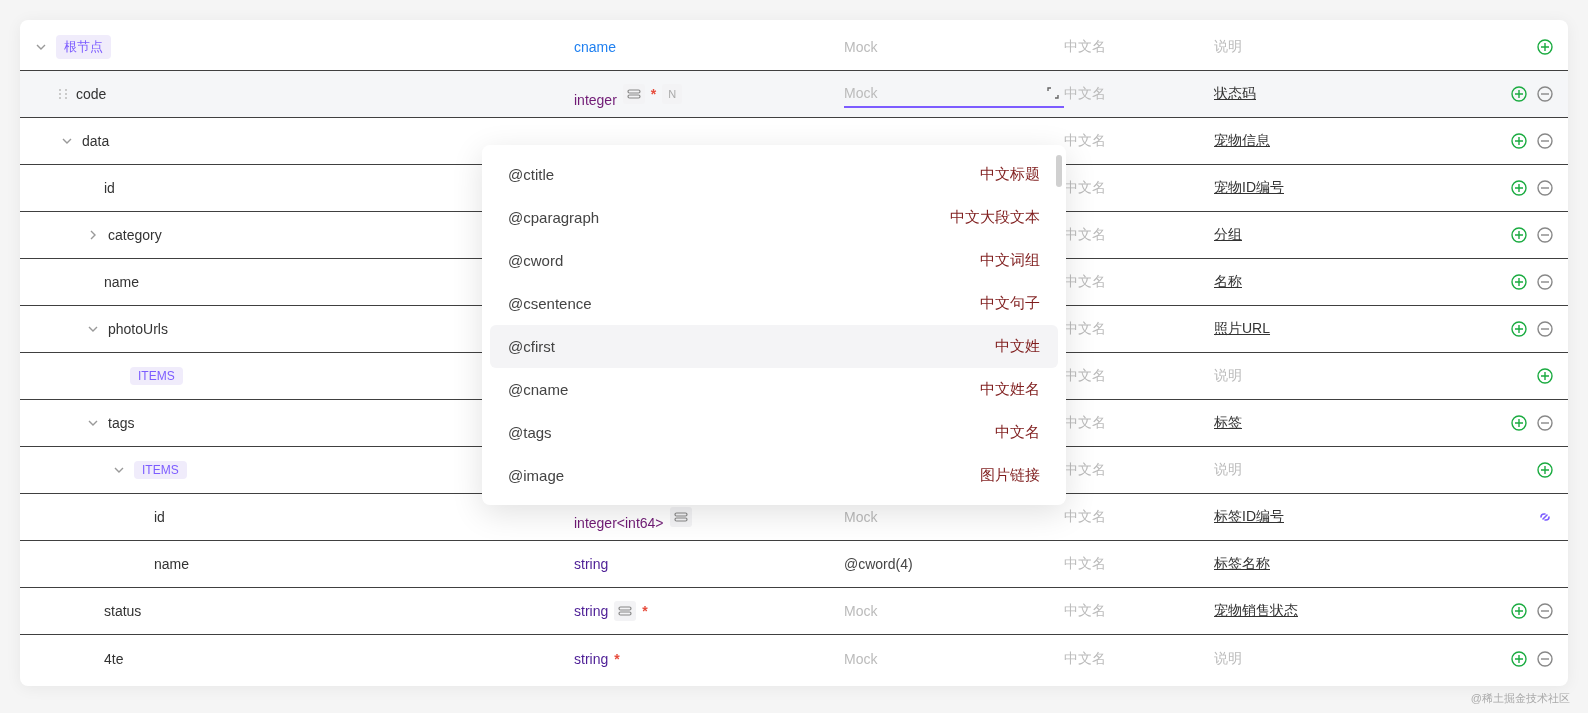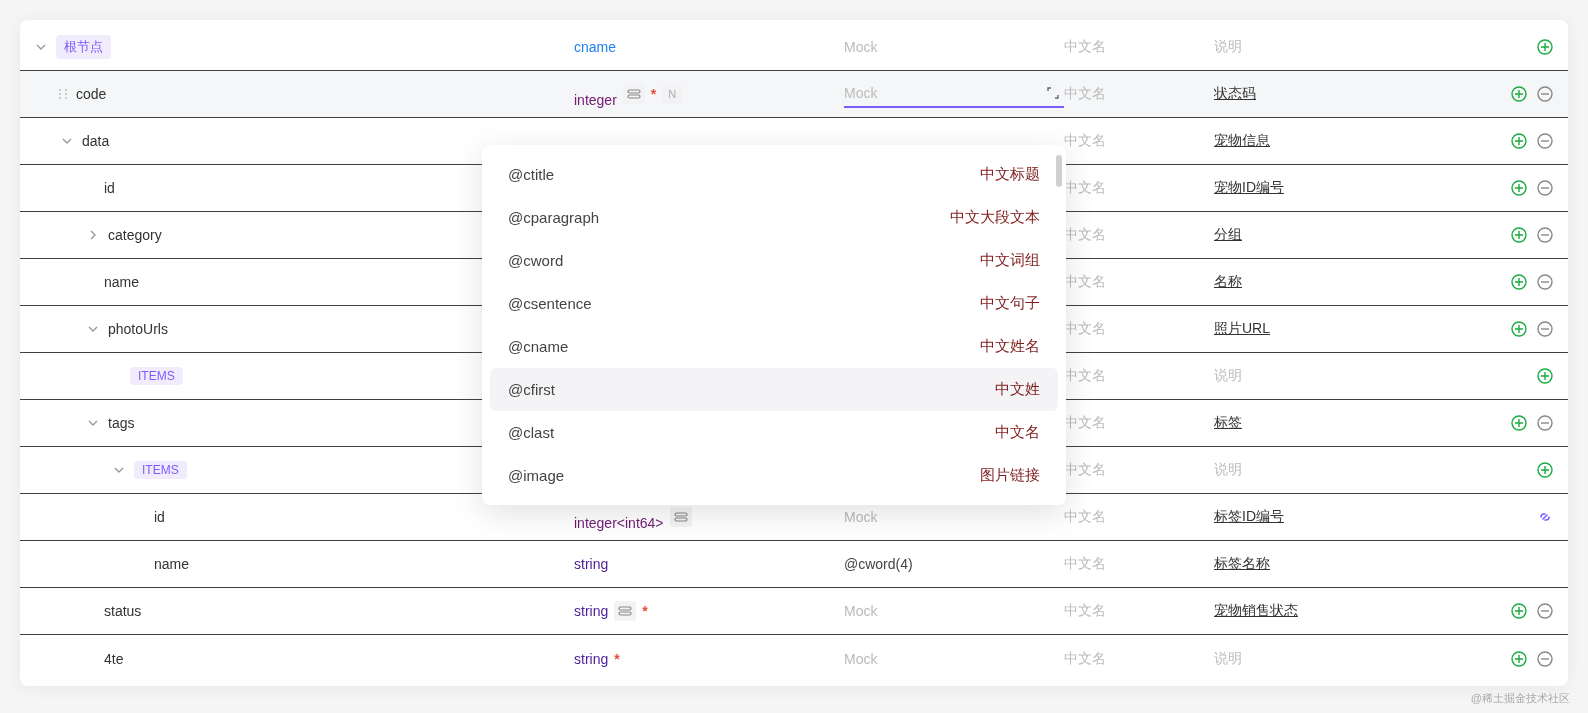--- a/index.html
+++ b/index.html
@@ -499,30 +499,30 @@
         <span class="dd-right">中文大段文本</span>
       </div>
     <div class="dd-item">
         <span class="dd-left">@cword</span>
         <span class="dd-right">中文词组</span>
       </div>
     <div class="dd-item">
         <span class="dd-left">@csentence</span>
         <span class="dd-right">中文句子</span>
       </div>
-    <div class="dd-item">
-        <span class="dd-left">@cname</span>
-        <span class="dd-right">中文姓名</span>
-      </div>
     <div class="dd-item hl">
         <span class="dd-left">@cfirst</span>
         <span class="dd-right">中文姓</span>
       </div>
     <div class="dd-item">
-        <span class="dd-left">@clast</span>
+        <span class="dd-left">@cname</span>
+        <span class="dd-right">中文姓名</span>
+      </div>
+    <div class="dd-item">
+        <span class="dd-left">@tags</span>
         <span class="dd-right">中文名</span>
       </div>
     <div class="dd-item">
         <span class="dd-left">@image</span>
         <span class="dd-right">图片链接</span>
       </div>
   </div>
 
   <div class="watermark">@稀土掘金技术社区</div>
 </div>

